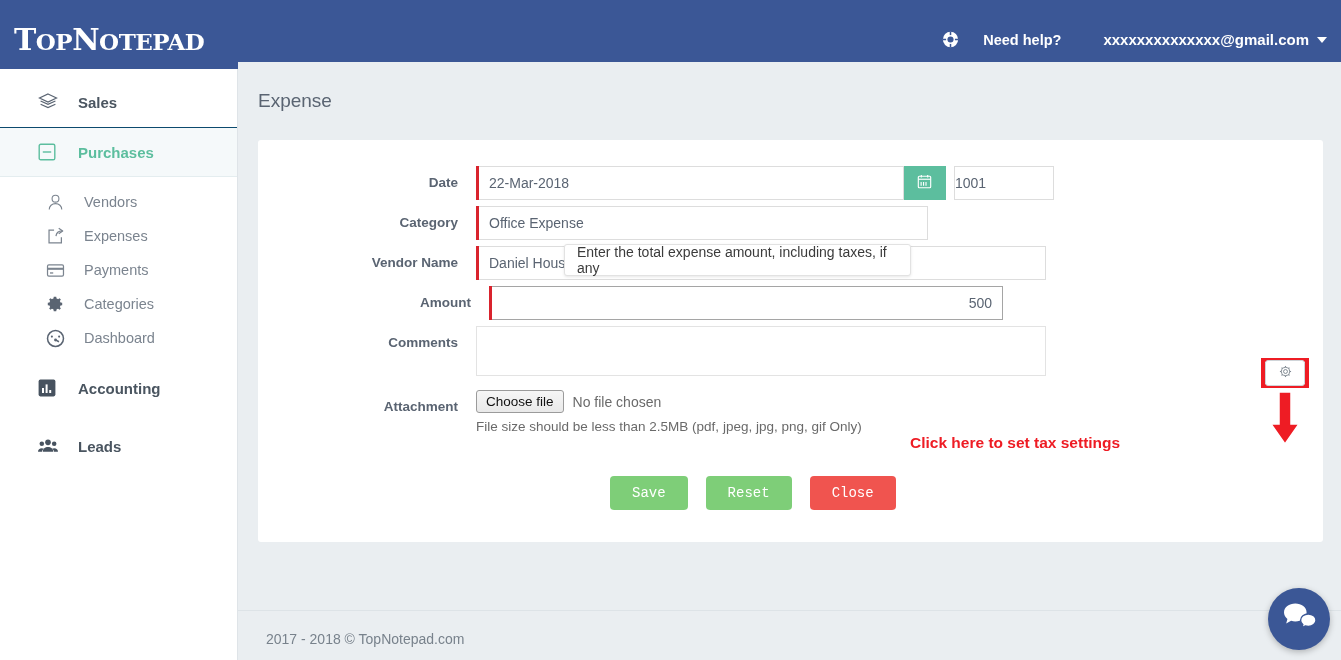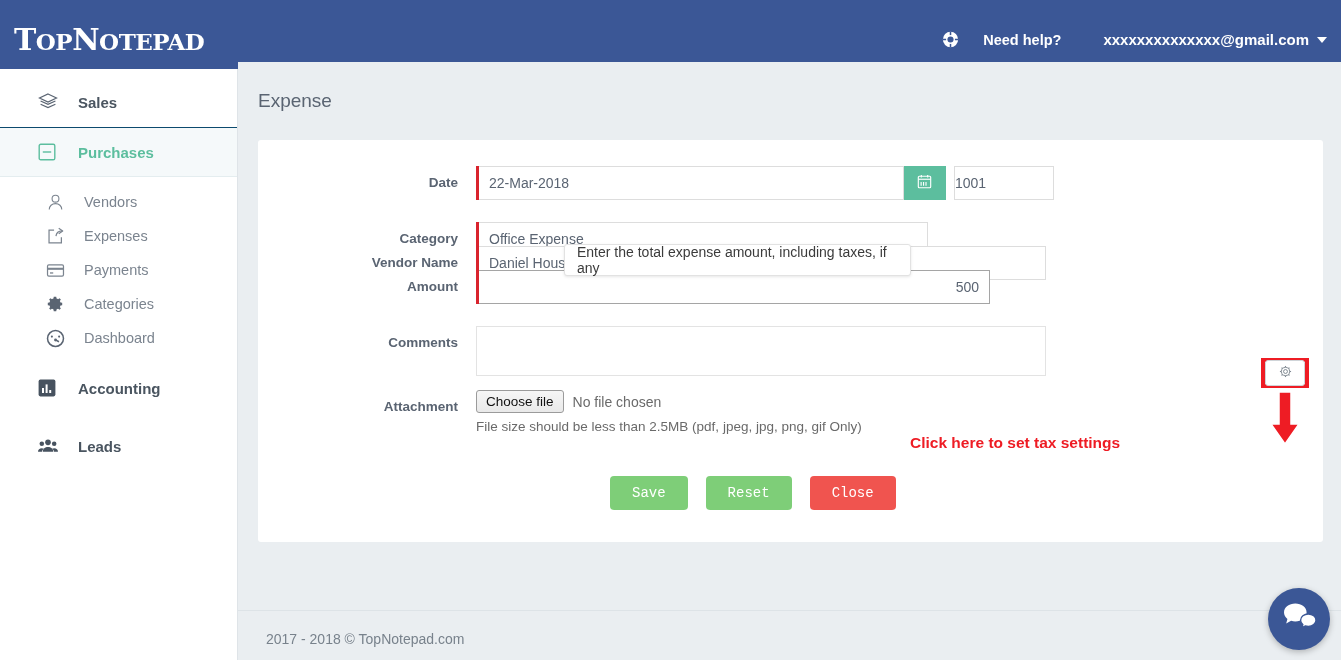--- a/index.html
+++ b/index.html
@@ -461,33 +461,33 @@
             <line x1="11.4" y1="1" x2="11.4" y2="3.6"></line>
             <line x1="4.4" y1="8.4" x2="4.4" y2="12.4"></line>
             <line x1="7" y1="8.4" x2="7" y2="12.4"></line>
             <line x1="9.6" y1="8.4" x2="9.6" y2="12.4"></line>
           </svg>
         </span>
       </div>
       <input class="num-field" value="1001" style="">
     </div>
 
-    <div class="form-row" style="top:82px;">
+    <div class="form-row" style="top:66px;">
       <div class="form-label">Category</div>
       <div class="req-bar"></div>
       <input class="inp" style="width: 449px;" value="Office Expense">
     </div>
 
     <div class="form-row" style="top:106px;">
       <div class="form-label">Vendor Name</div>
       <div class="req-bar"></div>
       <input class="inp" style="width: 567px;" value="Daniel House Keeping Services">
     </div>
 
-    <div class="form-row" style="top:130px;">
+    <div class="form-row" style="top:146px;margin-left:13px;">
       <div class="form-label">Amount</div>
       <div class="req-bar"></div>
       <input class="inp inp-focused" style="width: 511px; text-align: right;" value="500">
     </div>
 
     <div class="form-row" style="top:186px;">
       <div class="form-label">Comments</div>
       <textarea class="comments-area" placeholder="" style=""></textarea>
     </div>
 

